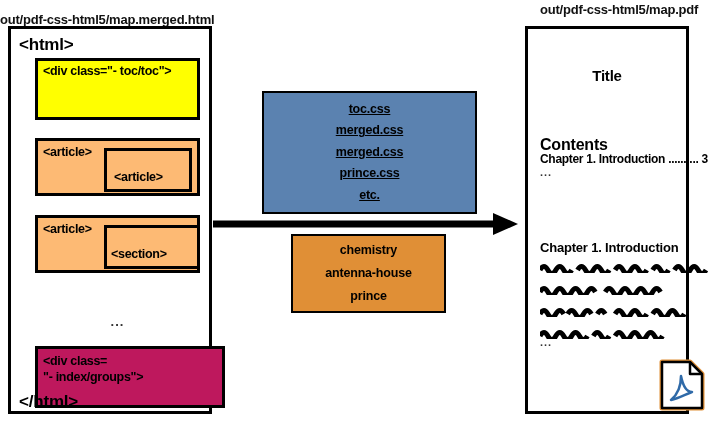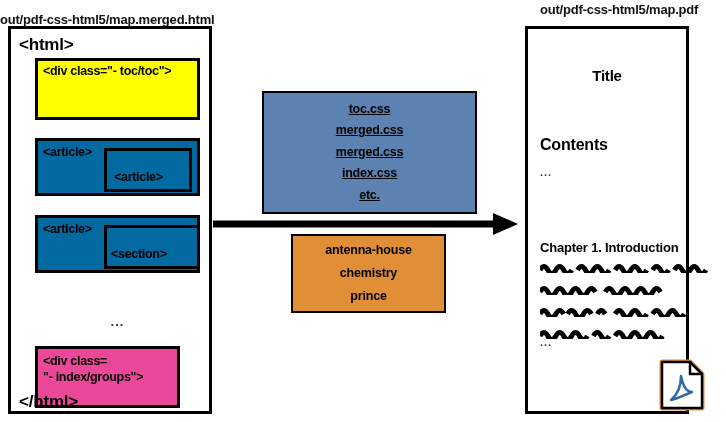--- a/index.html
+++ b/index.html
@@ -45,21 +45,21 @@
     letter-spacing: -0.2px;
     white-space: nowrap;
   }
   #tag-open-html  { left: 8px;  top: 6px; }
   #tag-close-html { left: 8px;  top: 363px; }
 
   .box {
     position: absolute;
     border: 3px solid #000000;
     box-sizing: border-box;
-    background: #0369a1;
+    background: #fdba74;
   }
   .box-label {
     position: absolute;
     font-size: 12.5px;
     font-weight: 600;
     letter-spacing: -0.3px;
     white-space: pre;
     line-height: 1.25;
   }
 
@@ -92,22 +92,22 @@
     left: 24px; top: 285px; width: 165px;
     text-align: center;
     font-size: 13px;
     font-weight: 600;
     color: #333333;
     letter-spacing: 1px;
   }
 
   
   #box-index {
-    left: 24px; top: 317px; width: 145px; height: 62px;
-    background: #ec4899;
+    left: 24px; top: 317px; width: 190px; height: 62px;
+    background: #be185d;
   }
   #box-index .box-label { left: 5px; top: 5px; }
 
   
   #css-box {
     position: absolute;
     left: 262px; top: 91px; width: 215px; height: 123px;
     background: #5b82b0;
     border: 2px solid #000000;
     box-sizing: border-box;
@@ -263,38 +263,39 @@
 "- index/groups"&gt;</div>
   </div>
 
   <div class="tag-line" id="tag-close-html">&lt;/html&gt;</div>
 </div>
 
 <div id="css-box">
   <div class="item">toc.css</div>
   <div class="item">merged.css</div>
   <div class="item">merged.css</div>
-  <div class="item">index.css</div>
+  <div class="item">prince.css</div>
   <div class="item">etc.</div>
 </div>
 
 <div id="engines-box">
+  <div class="item">chemistry</div>
   <div class="item">antenna-house</div>
-  <div class="item">chemistry</div>
   <div class="item">prince</div>
 </div>
 
 <svg id="arrow" viewBox="0 0 305 22" xmlns="http://www.w3.org/2000/svg">
   <line x1="0" y1="11" x2="286" y2="11" stroke="#000000" stroke-width="7"></line>
   <polygon points="280,0 305,11 280,22" fill="#000000"></polygon>
 </svg>
 
 <div id="pdf-panel">
   <div id="pdf-title">Title</div>
   <div id="pdf-contents-heading">Contents</div>
+  <div id="pdf-contents-entry">Chapter 1. Introduction .......... 3</div>
   <div id="pdf-contents-more">...</div>
 
   <div id="pdf-chapter-heading">Chapter 1. Introduction</div>
 
   <div id="pdf-body-lines">
     <svg class="squiggle" style="width:100%" viewBox="0 0 170 11" preserveAspectRatio="none" xmlns="http://www.w3.org/2000/svg">
       <path d="M0,8 q4,-7 8,0 t8,0 t8,0 t8,0 M38,8 q4,-7 8,0 t8,0 t8,0 t8,0 M76,8 q4,-7 8,0 t8,0 t8,0 t8,0 M114,8 q4,-7 8,0 t8,0 M136,8 q4,-7 8,0 t8,0 t8,0 t8,0" stroke="#000000" stroke-width="5" fill="none"></path>
     </svg>
     <svg class="squiggle" style="width:80%" viewBox="0 0 136 11" preserveAspectRatio="none" xmlns="http://www.w3.org/2000/svg">
       <path d="M0,8 q4,-7 8,0 t8,0 t8,0 t8,0 t8,0 t8,0 t8,0 M66,8 q4,-7 8,0 t8,0 t8,0 t8,0 t8,0 t8,0 t8,0" stroke="#000000" stroke-width="5" fill="none"></path>

